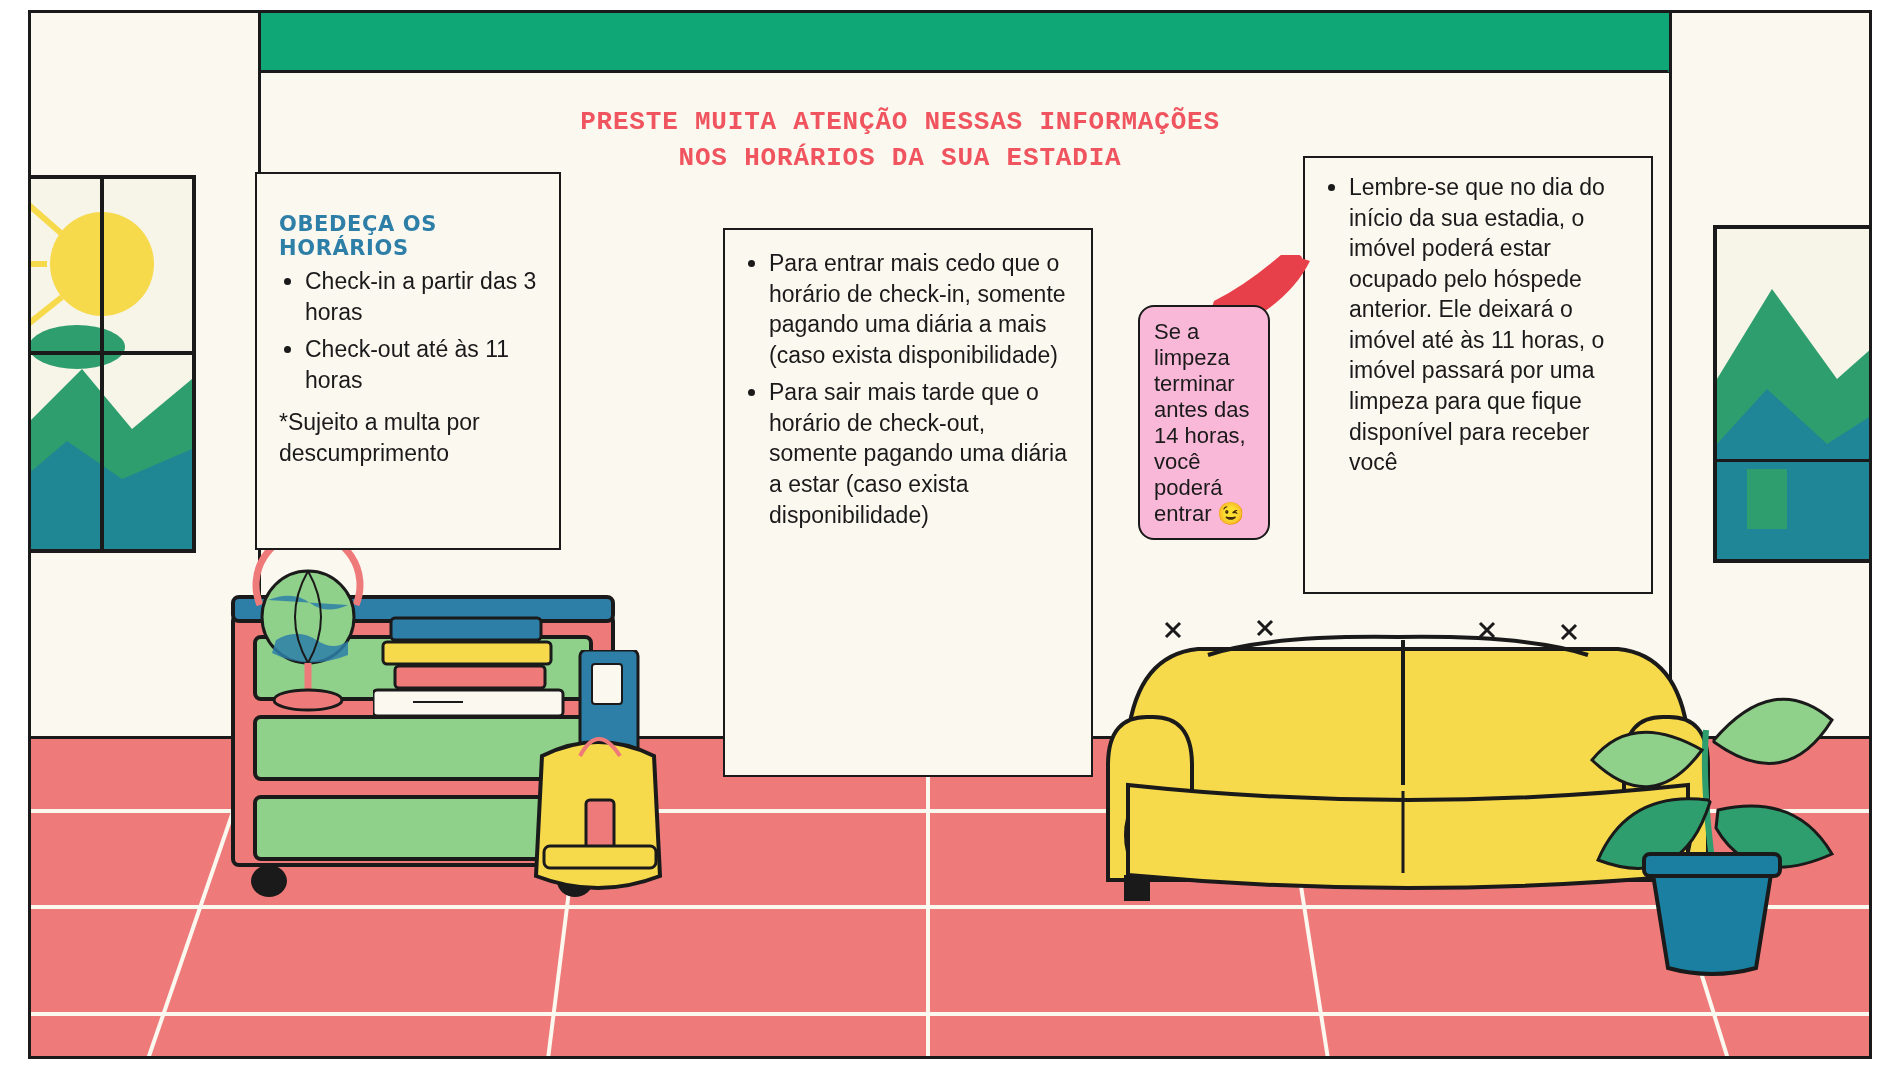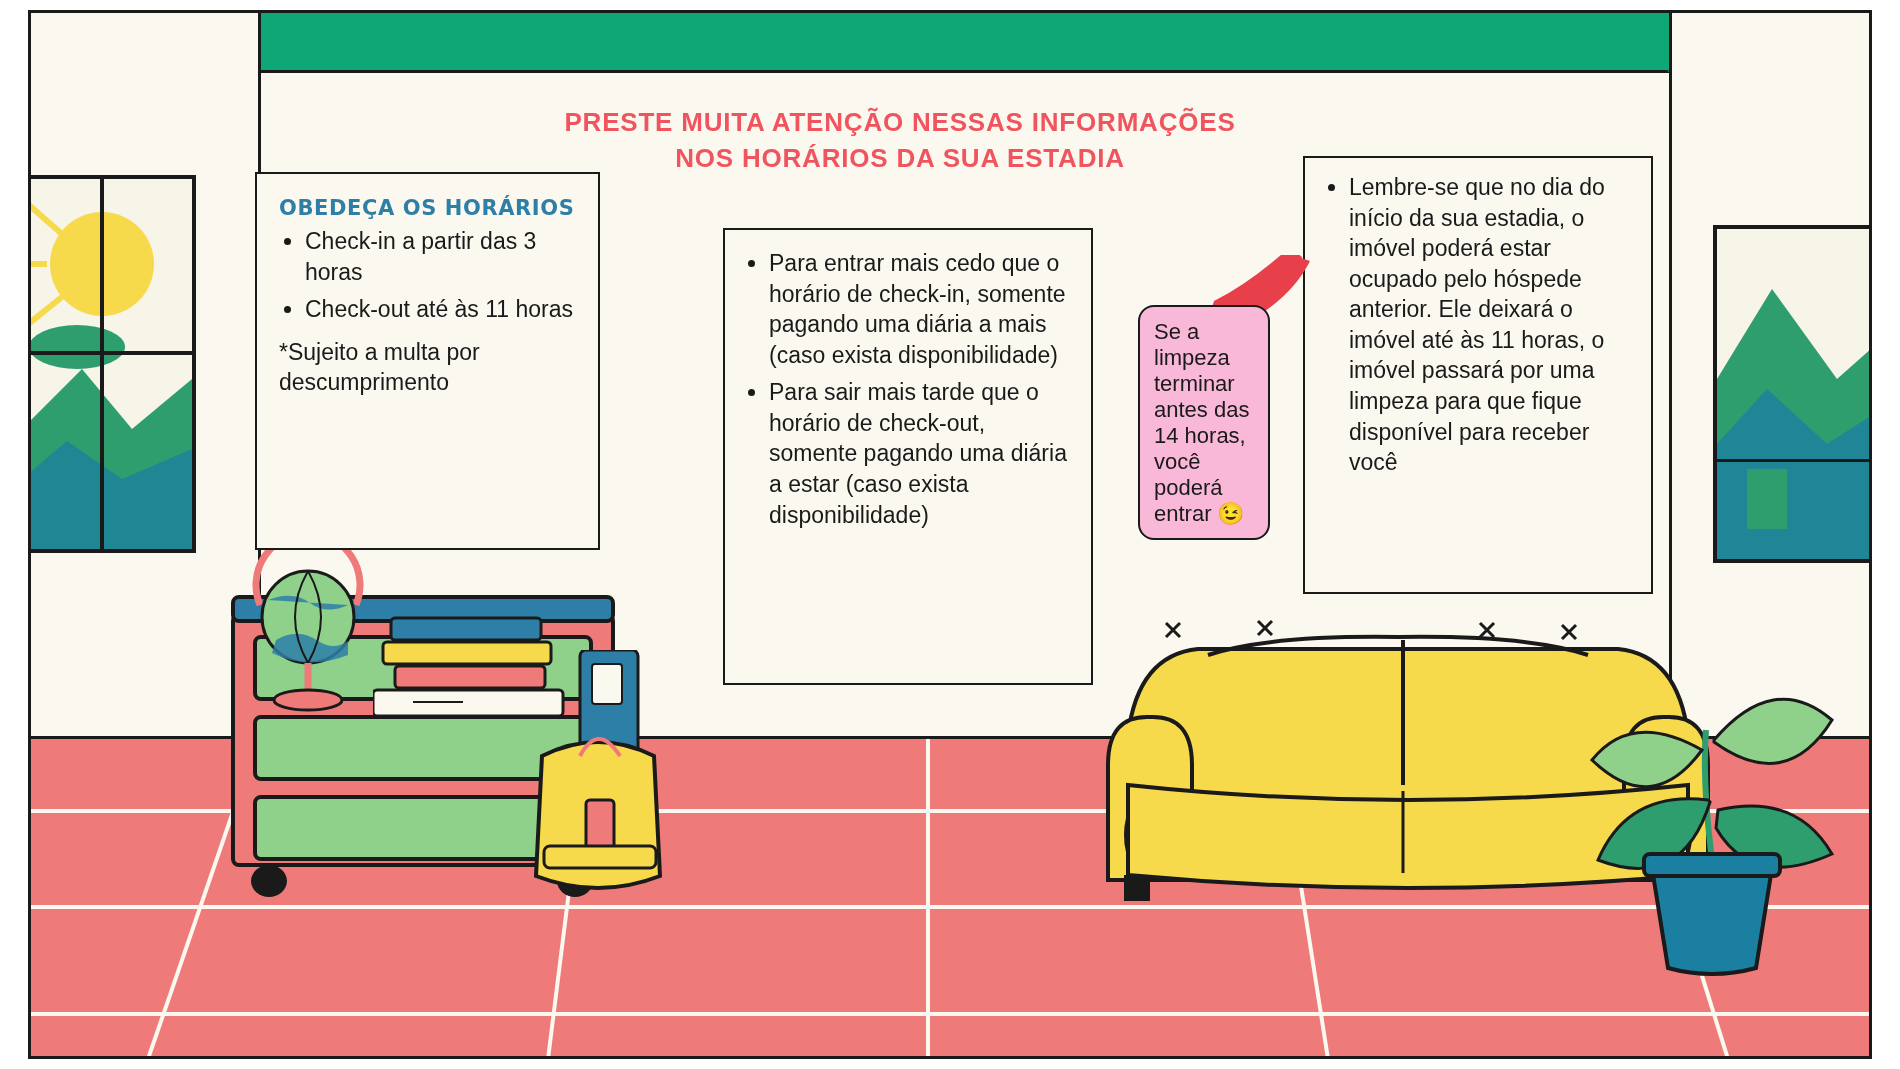--- a/index.html
+++ b/index.html
@@ -108,54 +108,54 @@
   }
 
   
   .headline {
     position: absolute;
     left: 520px;
     top: 105px;
     width: 760px;
     text-align: center;
     color: #f0555f;
-    font-family: Liberation Sans, sans-serif;
+    font-family: Liberation Mono, monospace;
     font-weight: bold;
     font-size: 26px;
     letter-spacing: 0.8px;
     line-height: 1.38;
     text-transform: uppercase;
   }
   .box {
     position: absolute;
     background: #fbf8f0;
     border: 2px solid #1a1a1a;
     box-sizing: border-box;
   }
   .box-left {
     left: 255px;
     top: 172px;
-    width: 345px;
+    width: 306px;
     height: 378px;
-    padding: 22px 20px 10px 22px;
+    padding: 38px 20px 10px 22px;
   }
   .box-left h3 {
     margin: 0 0 6px 0;
     color: #2e7fa8;
     font-family: "DejaVu Sans", sans-serif;
     font-size: 21px;
     font-weight: bold;
     letter-spacing: 0.6px;
     text-transform: uppercase;
   }
   .box-center {
     left: 723px;
     top: 228px;
     width: 370px;
-    height: 457px;
+    height: 549px;
     padding: 18px 16px 10px 18px;
   }
   .box-right {
     left: 1303px;
     top: 136px;
     width: 350px;
     height: 438px;
     padding: 14px 18px 10px 18px;
     margin-top: 20px;
   }

